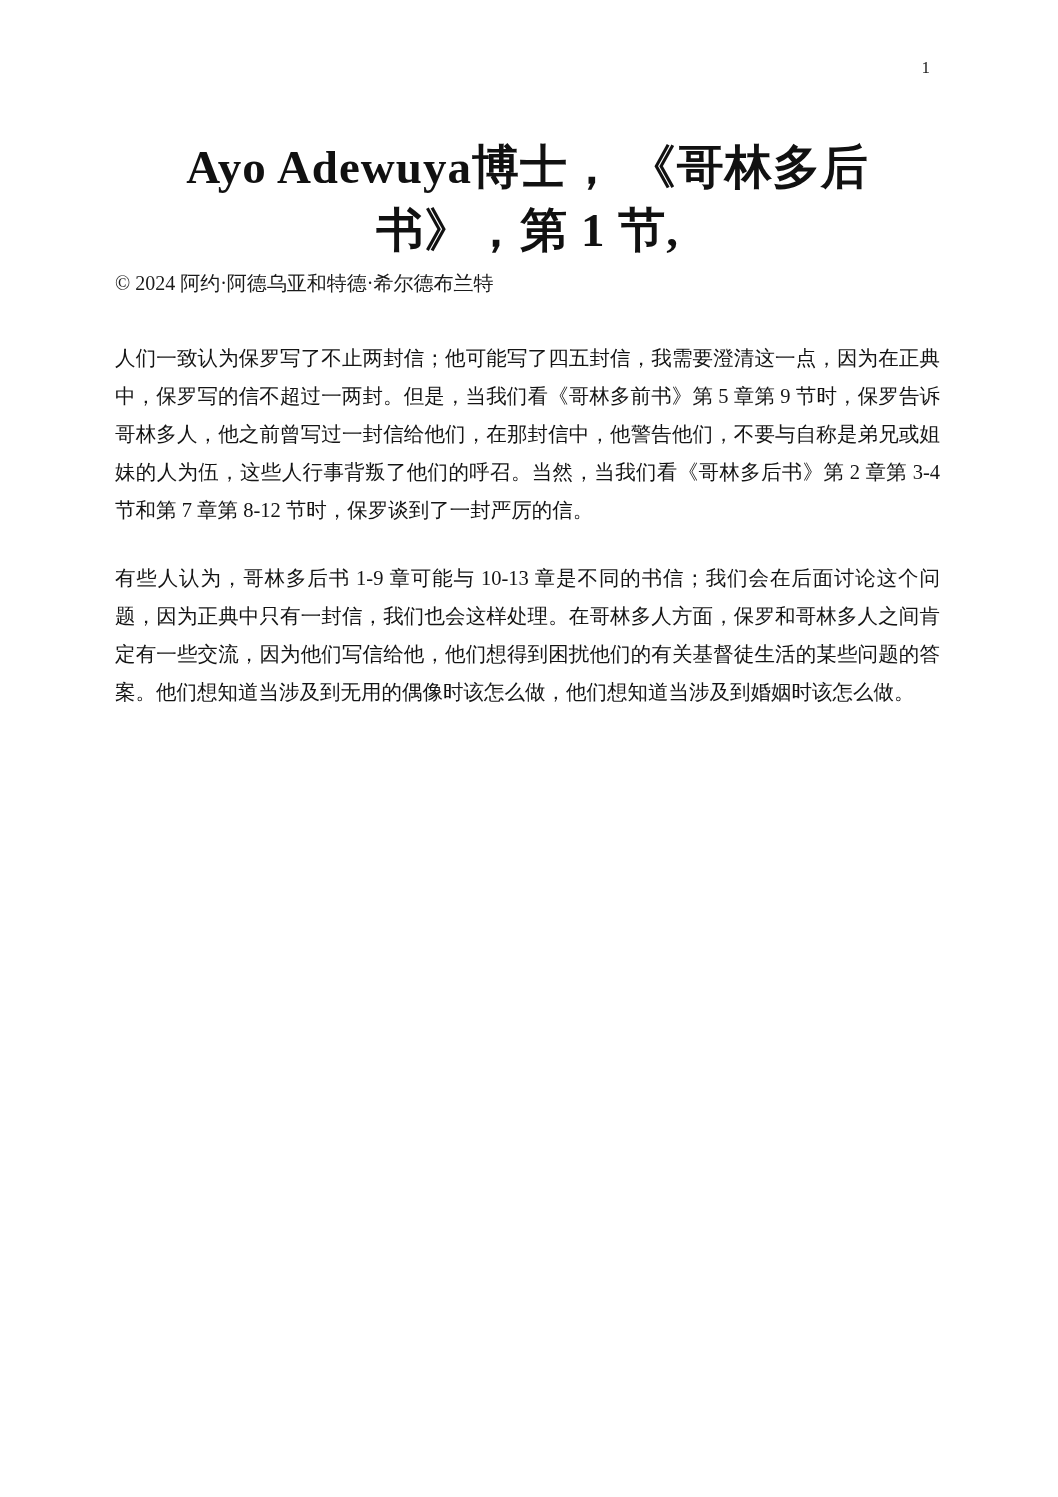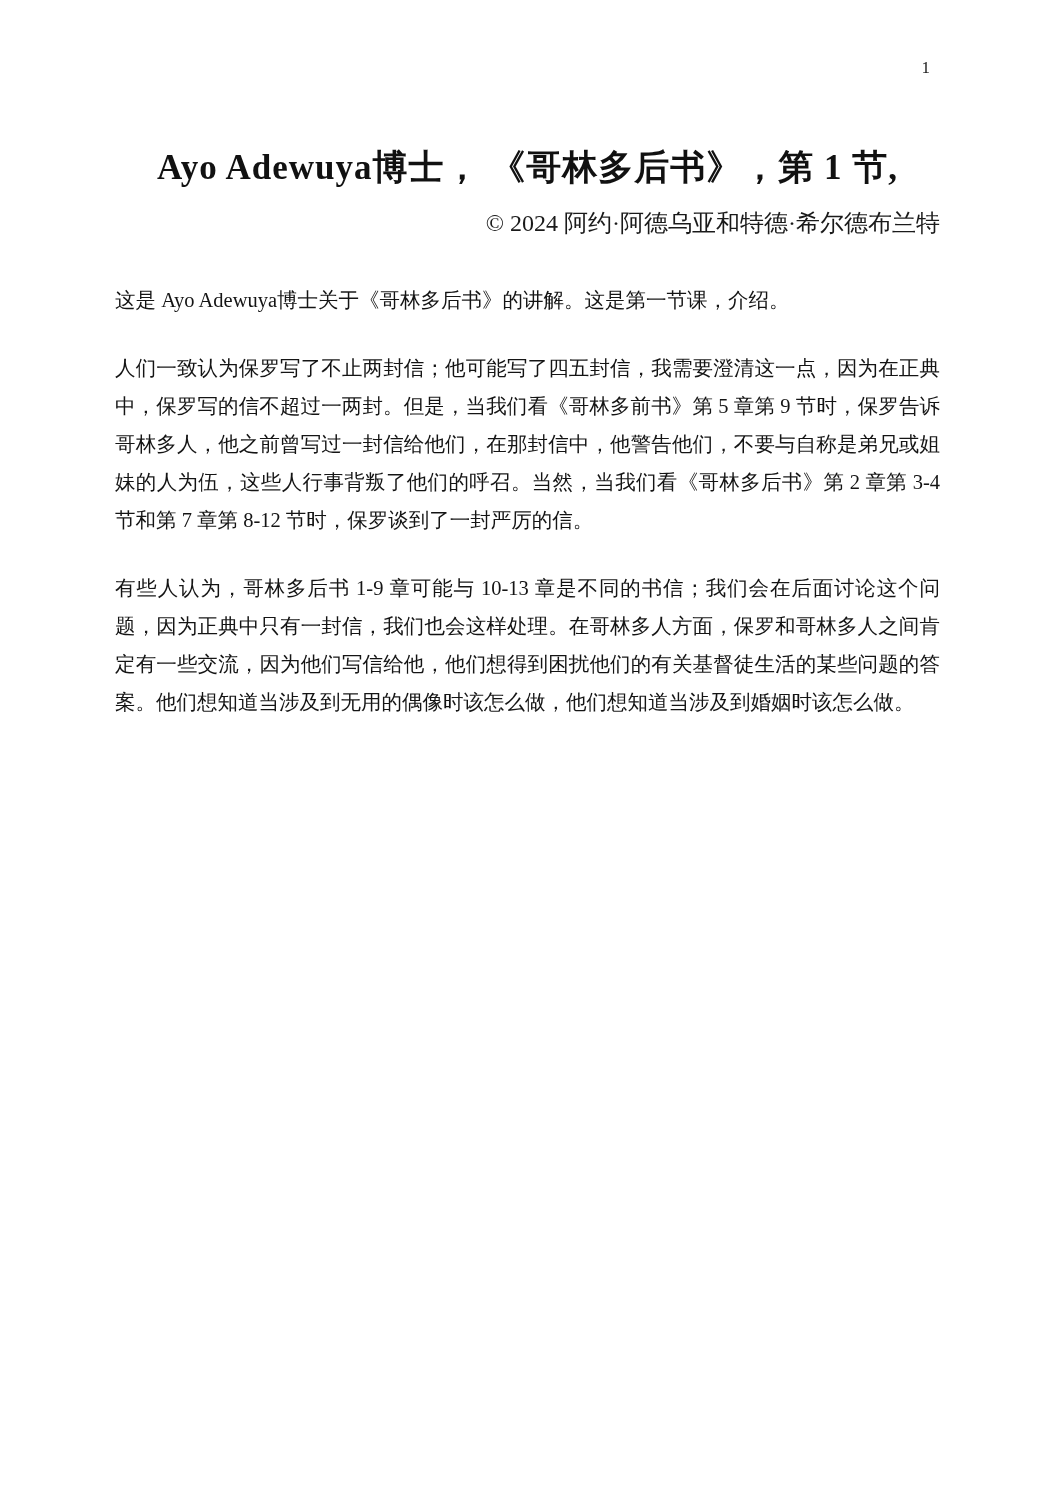--- a/index.html
+++ b/index.html
@@ -24,31 +24,31 @@
     }
     .page-number {
       position: absolute;
       top: 58px;
       right: 128px;
       font-size: 17px;
       color: #1a1a1a;
     }
     .title {
       margin: 78px 0 8px 0;
-      font-size: 35px;
+      font-size: 47px;
       font-weight: 700;
       text-align: center;
       line-height: 63px;
       letter-spacing: 1px;
       color: #111111;
     }
     .title-line { display: block; }
     .copyright {
-      text-align: right;
-      font-size: 24px;
+      text-align: left;
+      font-size: 20px;
       margin: 4px 0 0 0;
       color: #1a1a1a;
     }
     .body-text {
       margin-top: 42px;
       font-size: 20.5px;
       line-height: 38px;
       text-align: justify;
       text-justify: inter-ideograph;
       color: #141414;
@@ -64,17 +64,16 @@
 <div class="page">
   <div class="page-number">1</div>
 
   <h1 class="title">
     <span class="title-line">Ayo Adewuya博士， 《哥林多后书》，第 1 节,</span>
   </h1>
 
   <div class="copyright">© 2024 阿约·阿德乌亚和特德·希尔德布兰特</div>
 
   <div class="body-text" id="paragraphs">
-      <p>这是 Ayo Adewuya博士关于《哥林多后书》的讲解。这是第一节课，介绍。</p>
       <p>人们一致认为保罗写了不止两封信；他可能写了四五封信，我需要澄清这一点，因为在正典中，保罗写的信不超过一两封。但是，当我们看《哥林多前书》第 5 章第 9 节时，保罗告诉哥林多人，他之前曾写过一封信给他们，在那封信中，他警告他们，不要与自称是弟兄或姐妹的人为伍，这些人行事背叛了他们的呼召。当然，当我们看《哥林多后书》第 2 章第 3-4 节和第 7 章第 8-12 节时，保罗谈到了一封严厉的信。</p>
       <p>有些人认为，哥林多后书 1-9 章可能与 10-13 章是不同的书信；我们会在后面讨论这个问题，因为正典中只有一封信，我们也会这样处理。在哥林多人方面，保罗和哥林多人之间肯定有一些交流，因为他们写信给他，他们想得到困扰他们的有关基督徒生活的某些问题的答案。他们想知道当涉及到无用的偶像时该怎么做，他们想知道当涉及到婚姻时该怎么做。</p>
     </div>
 </div>
 
 </body></html>

